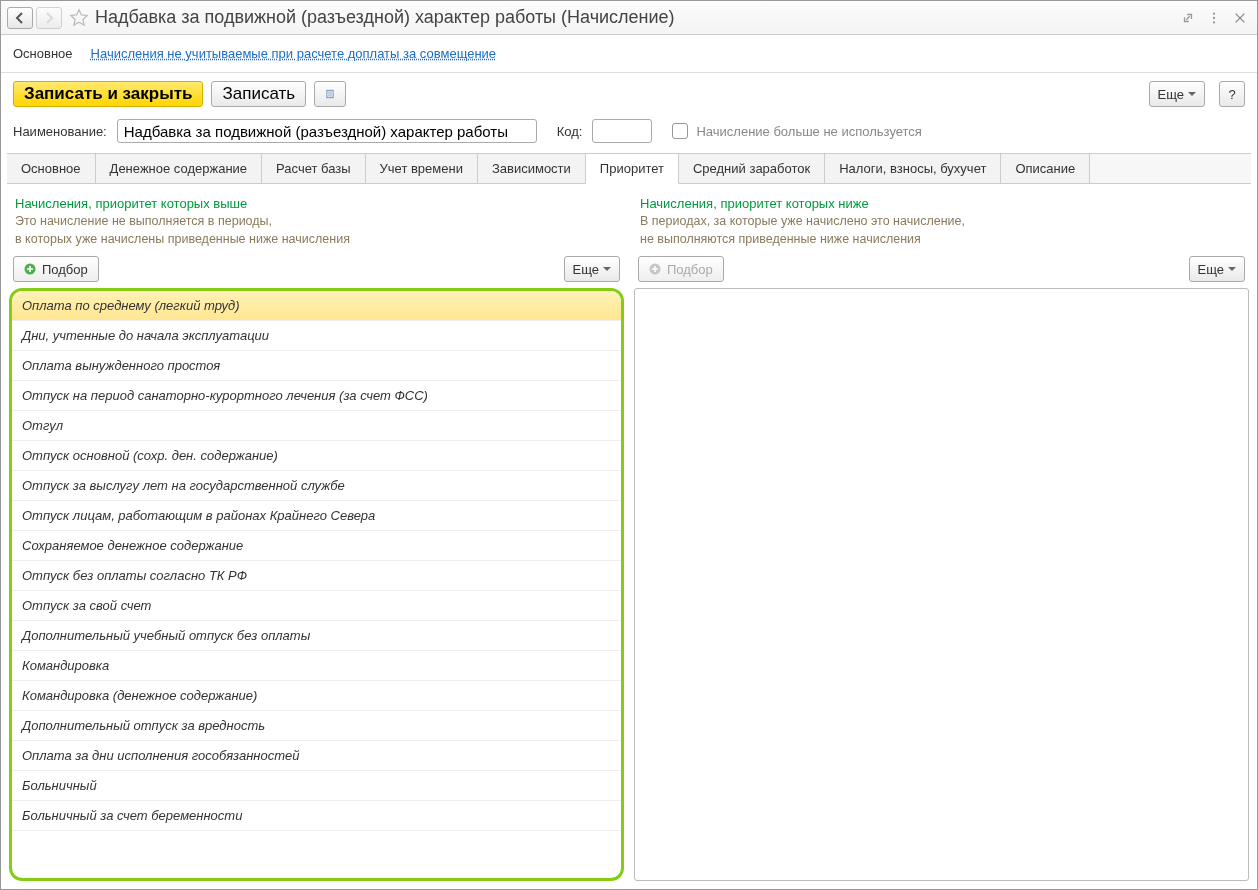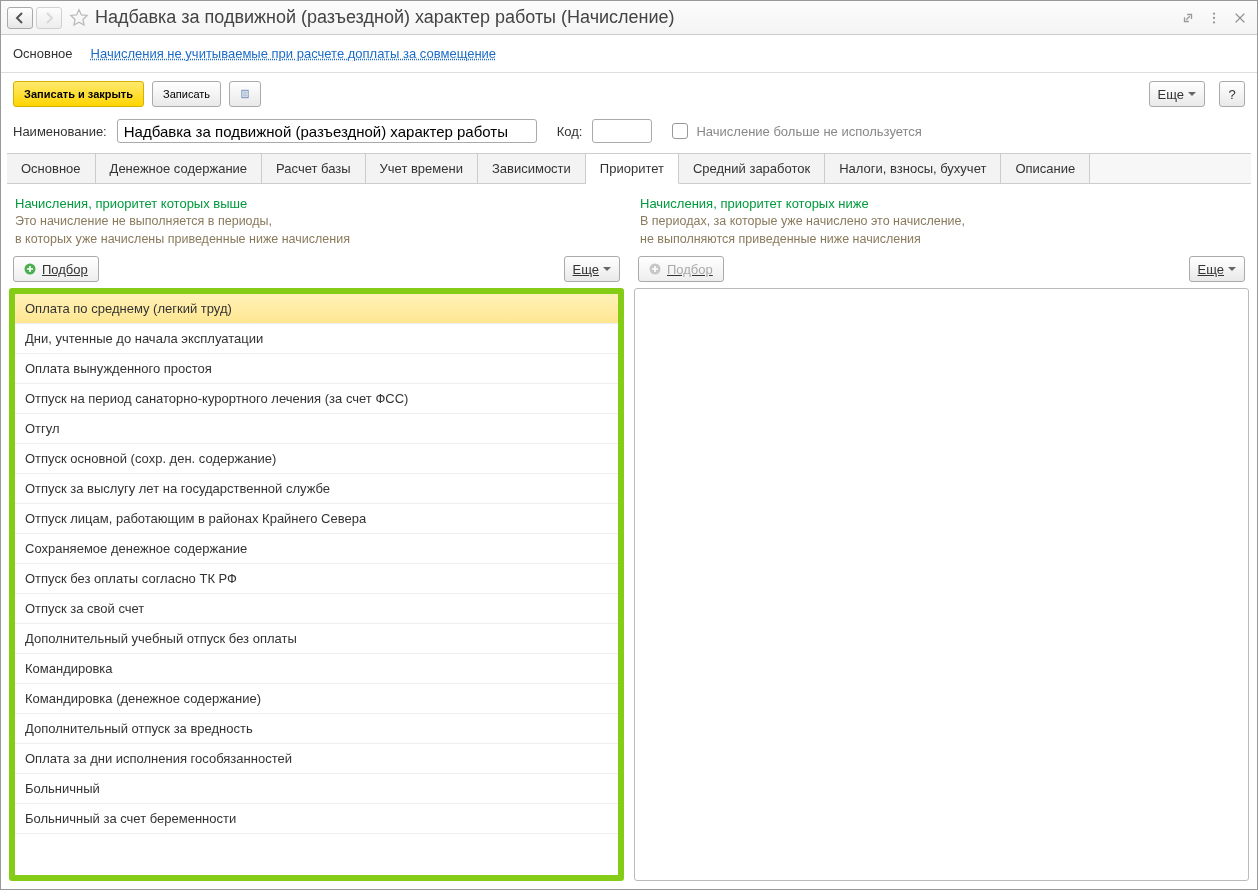--- a/index.html
+++ b/index.html
@@ -18,21 +18,21 @@
 .title-actions span { cursor: pointer; display:inline-flex; align-items:center; }
 .title-actions svg { width:14px; height:14px; }
 
 
 .subnav { display: flex; align-items: center; height: 38px; padding: 0 12px; border-bottom: 1px solid #ddd; gap: 18px; }
 .subnav .main-link { color: #333; }
 .subnav .sec-link { color: #1a6cc7; text-decoration: underline dotted; cursor: pointer; }
 
 
 .cmdbar { display: flex; align-items: center; padding: 8px 12px; gap: 8px; }
-.btn { height: 26px; border: 1px solid #aaa; border-radius: 3px; background: linear-gradient(#fff,#e9e9e9); padding: 0 10px; display: inline-flex; align-items: center; cursor: pointer; font-size: 11px; }
+.btn { height: 26px; border: 1px solid #aaa; border-radius: 3px; background: linear-gradient(#fff,#e9e9e9); padding: 0 10px; display: inline-flex; align-items: center; cursor: pointer; font-size: 17px; }
 .btn-yellow { background: linear-gradient(#ffe96f,#ffd500); border-color: #d6b200; font-weight: bold; }
 .btn-icon { width: 32px; justify-content: center; }
 .btn-icon svg { width:14px; height:14px; }
 .spacer { flex: 1; }
 .more-btn { height: 26px; border: 1px solid #aaa; border-radius: 3px; background: linear-gradient(#fff,#e9e9e9); padding: 0 8px; display: inline-flex; align-items: center; cursor: pointer; gap: 4px; }
 .more-btn::after { content: ""; border: 4px solid transparent; border-top-color: #666; margin-top: 4px; }
 .help-btn { width: 26px; height:26px; border:1px solid #aaa; border-radius:3px; display:inline-flex;align-items:center;justify-content:center;background:linear-gradient(#fff,#e9e9e9);cursor:pointer; margin-left:6px; }
 
 
 .formrow { display: flex; align-items: center; padding: 4px 12px 10px; gap: 10px; }
@@ -47,25 +47,25 @@
 
 .tabs { display: flex; border-top: 1px solid #ccc; border-bottom: 1px solid #ccc; margin: 0 6px; background:#f7f7f7; }
 .tab { padding: 7px 14px; border-right: 1px solid #ccc; cursor: pointer; font-size:13px; color:#333; background:#f3f3f3; }
 .tab.active { background: #fff; border-bottom: 1px solid #fff; margin-bottom: -1px; }
 
 
 .content { flex: 1; display: flex; gap: 10px; padding: 8px 8px 8px 8px; min-height: 0; }
 .pane { flex: 1; display: flex; flex-direction: column; min-height: 0; }
 .pane-title { color: #009a3d; font-size: 13px; margin: 4px 6px 2px; }
 .pane-desc { color: #8a7a5c; font-size: 12.5px; margin: 0 6px 8px; line-height: 1.4; }
-.pane-toolbar { display: flex; align-items: center; gap: 6px; padding: 0 4px 6px; text-decoration: underline; }
+.pane-toolbar { display: flex; align-items: center; gap: 6px; padding: 0 4px 6px; }
 .sel-btn { height: 26px; border:1px solid #aaa; border-radius:3px; background:linear-gradient(#fff,#eee); padding:0 10px; display:inline-flex; align-items:center; gap:6px; cursor:pointer; }
 .sel-btn.disabled { color:#aaa; cursor:default; }
 .plus-ic { width:12px; height:12px; }
-.listbox { flex: 1; border: 6px solid #84cc16; border-radius: 3px; overflow: hidden; display: flex; min-height: 0; }
+.listbox { flex: 1; border: 3px solid #84cc16; border-radius: 13px; overflow: hidden; display: flex; min-height: 0; font-style: italic; }
 .scroll { flex:1; overflow-y: scroll; }
 .scroll::-webkit-scrollbar { width: 16px; }
 .scroll::-webkit-scrollbar-track { background: #f0f0f0; border-left:1px solid #ddd;}
 .scroll::-webkit-scrollbar-thumb { background: #c9c9c9; border:1px solid #aaa; border-radius:2px;}
 .row { padding: 7px 10px; border-bottom: 1px solid #eee; cursor: pointer; color:#333; font-size:13px; }
 .row.selected { background: linear-gradient(#fff2b8,#ffe691); }
 .empty-box { flex:1; border: 1px solid #bbb; border-radius: 3px; background:#fff; }
 </style>
 </head>
 <body>

